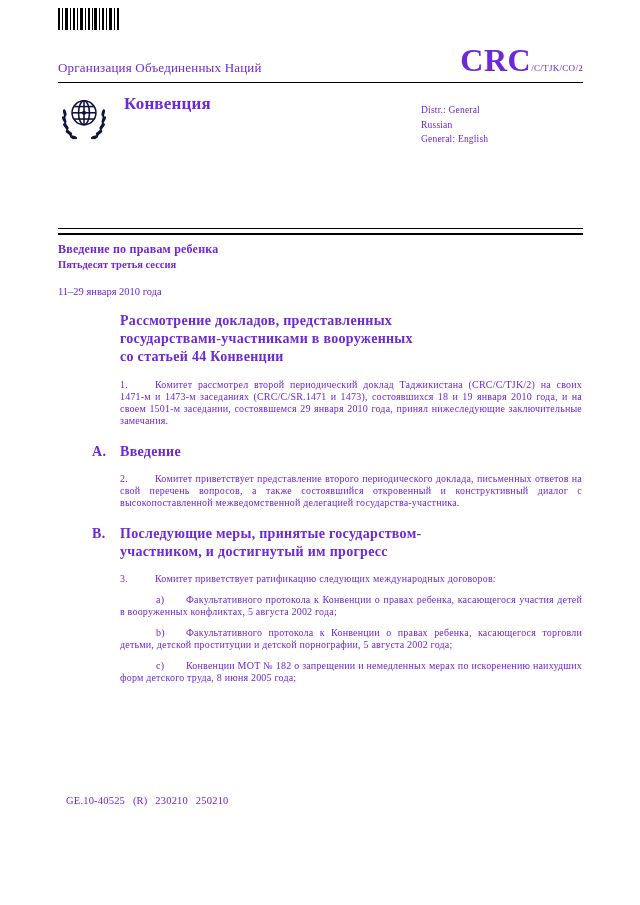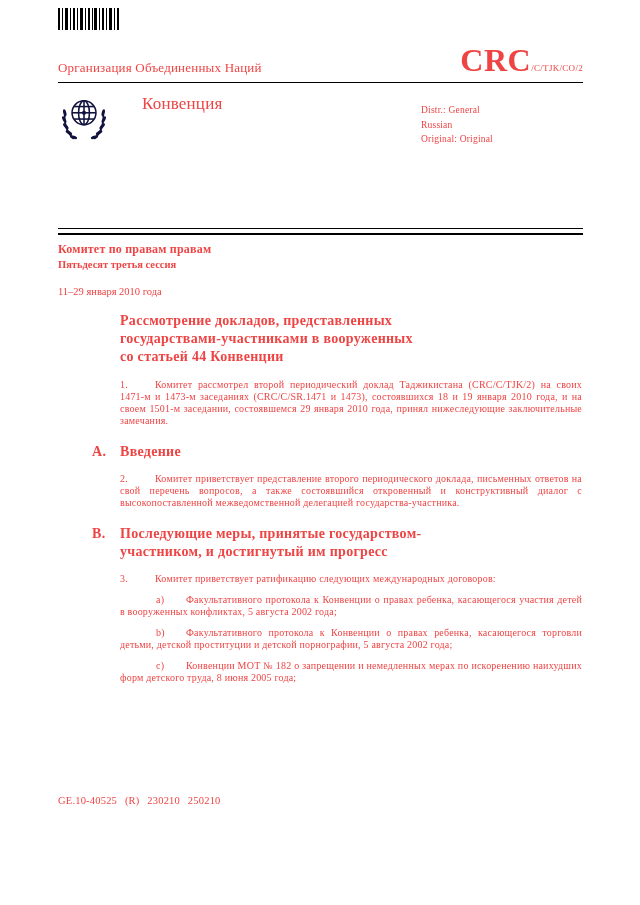--- a/index.html
+++ b/index.html
@@ -2,40 +2,40 @@
 <html><head>
 <meta charset="utf-8">
 <style>
   * { margin:0; padding:0; box-sizing:border-box; }
   html, body { background:#fff; }
   .page {
     position:relative;
     width:640px; height:905px;
     background:#ffffff;
     font-family:"Liberation Serif", serif;
-    color:#ef4444;
+    color:#6d28d9;
     overflow:hidden;
   }
   .content { position:absolute; left:58px; top:0; width:525px; }
 
   .barcode { margin-top:8px; width:62px; height:22px; }
 
   .masthead {
     display:flex; justify-content:space-between; align-items:flex-end;
     margin-top:12px; padding-bottom:3px;
     border-bottom:1.5px solid #000;
   }
   .org-name { font-size:13px; letter-spacing:0.2px; padding-bottom:3px; }
   .doc-symbol { white-space:nowrap; }
   .doc-symbol .sym-main { font-size:32px; font-weight:bold; letter-spacing:0.5px; }
   .doc-symbol .sym-suffix { font-size:9px; letter-spacing:0.3px; }
 
   .emblem-row { display:flex; margin-top:9px; min-height:136px; }
   .emblem { width:52px; flex-shrink:0; }
-  .doc-title { margin-left:32px; flex:1; padding-top:1px; font-size:17px; font-weight:normal; line-height:1.3; letter-spacing:0.2px; }
+  .doc-title { margin-left:14px; flex:1; padding-top:1px; font-size:17px; font-weight:bold; line-height:1.3; letter-spacing:0.2px; }
   .distr-block { width:162px; flex-shrink:0; padding-top:11px; font-size:9.5px; line-height:1.55; letter-spacing:0.2px; }
 
   .rule-thin  { border-top:1px solid #000; }
   .rule-thick { border-top:2.5px solid #000; margin-top:4px; }
 
   .committee-block { margin-top:7px; }
   .committee-name { font-size:12px; font-weight:bold; letter-spacing:0.2px; }
   .session-name { font-size:10.5px; font-weight:bold; margin-top:2px; }
   .session-dates { font-size:10.5px; margin-top:16px; }
 
@@ -53,21 +53,21 @@
   .section-heading .stitle { max-width:400px; }
 
   .list-item {
     margin:9px 0 0 62px; width:462px;
     font-size:10px; line-height:1.2; text-align:justify; letter-spacing:0.2px;
     text-indent:36px;
   }
   .list-item .label { display:inline-block; width:30px; text-indent:0; }
 
   .footer-ref {
-    position:absolute; left:58px; top:795px;
+    position:absolute; left:66px; top:795px;
     font-size:10.5px; letter-spacing:0.2px; word-spacing:5px;
   }
 </style>
 </head>
 <body>
 
 <div class="page">
   <div class="content">
 
     <div class="barcode">
@@ -128,29 +128,29 @@
             <ellipse cx="70" cy="87" rx="3" ry="7" transform="rotate(74 70 87)"></ellipse>
           </g>
         </svg>
       </div>
       <div class="doc-title">
         <div>Конвенция</div>
       </div>
       <div class="distr-block">
         <div>Distr.: General</div>
         <div>Russian</div>
-        <div>Original: Original</div>
+        <div>General: English</div>
       </div>
     </div>
 
     <div class="rule-thin"></div>
     <div class="rule-thick"></div>
 
     <div class="committee-block">
-      <div class="committee-name">Комитет по правам правам</div>
+      <div class="committee-name">Введение по правам ребенка</div>
       <div class="session-name">Пятьдесят третья сессия</div>
       <div class="session-dates">11–29 января 2010 года</div>
     </div>
 
     <div class="main-heading">
       <div>Рассмотрение докладов, представленных</div>
       <div>государствами-участниками в вооруженных</div>
       <div>со статьей 44 Конвенции</div>
     </div>
 

